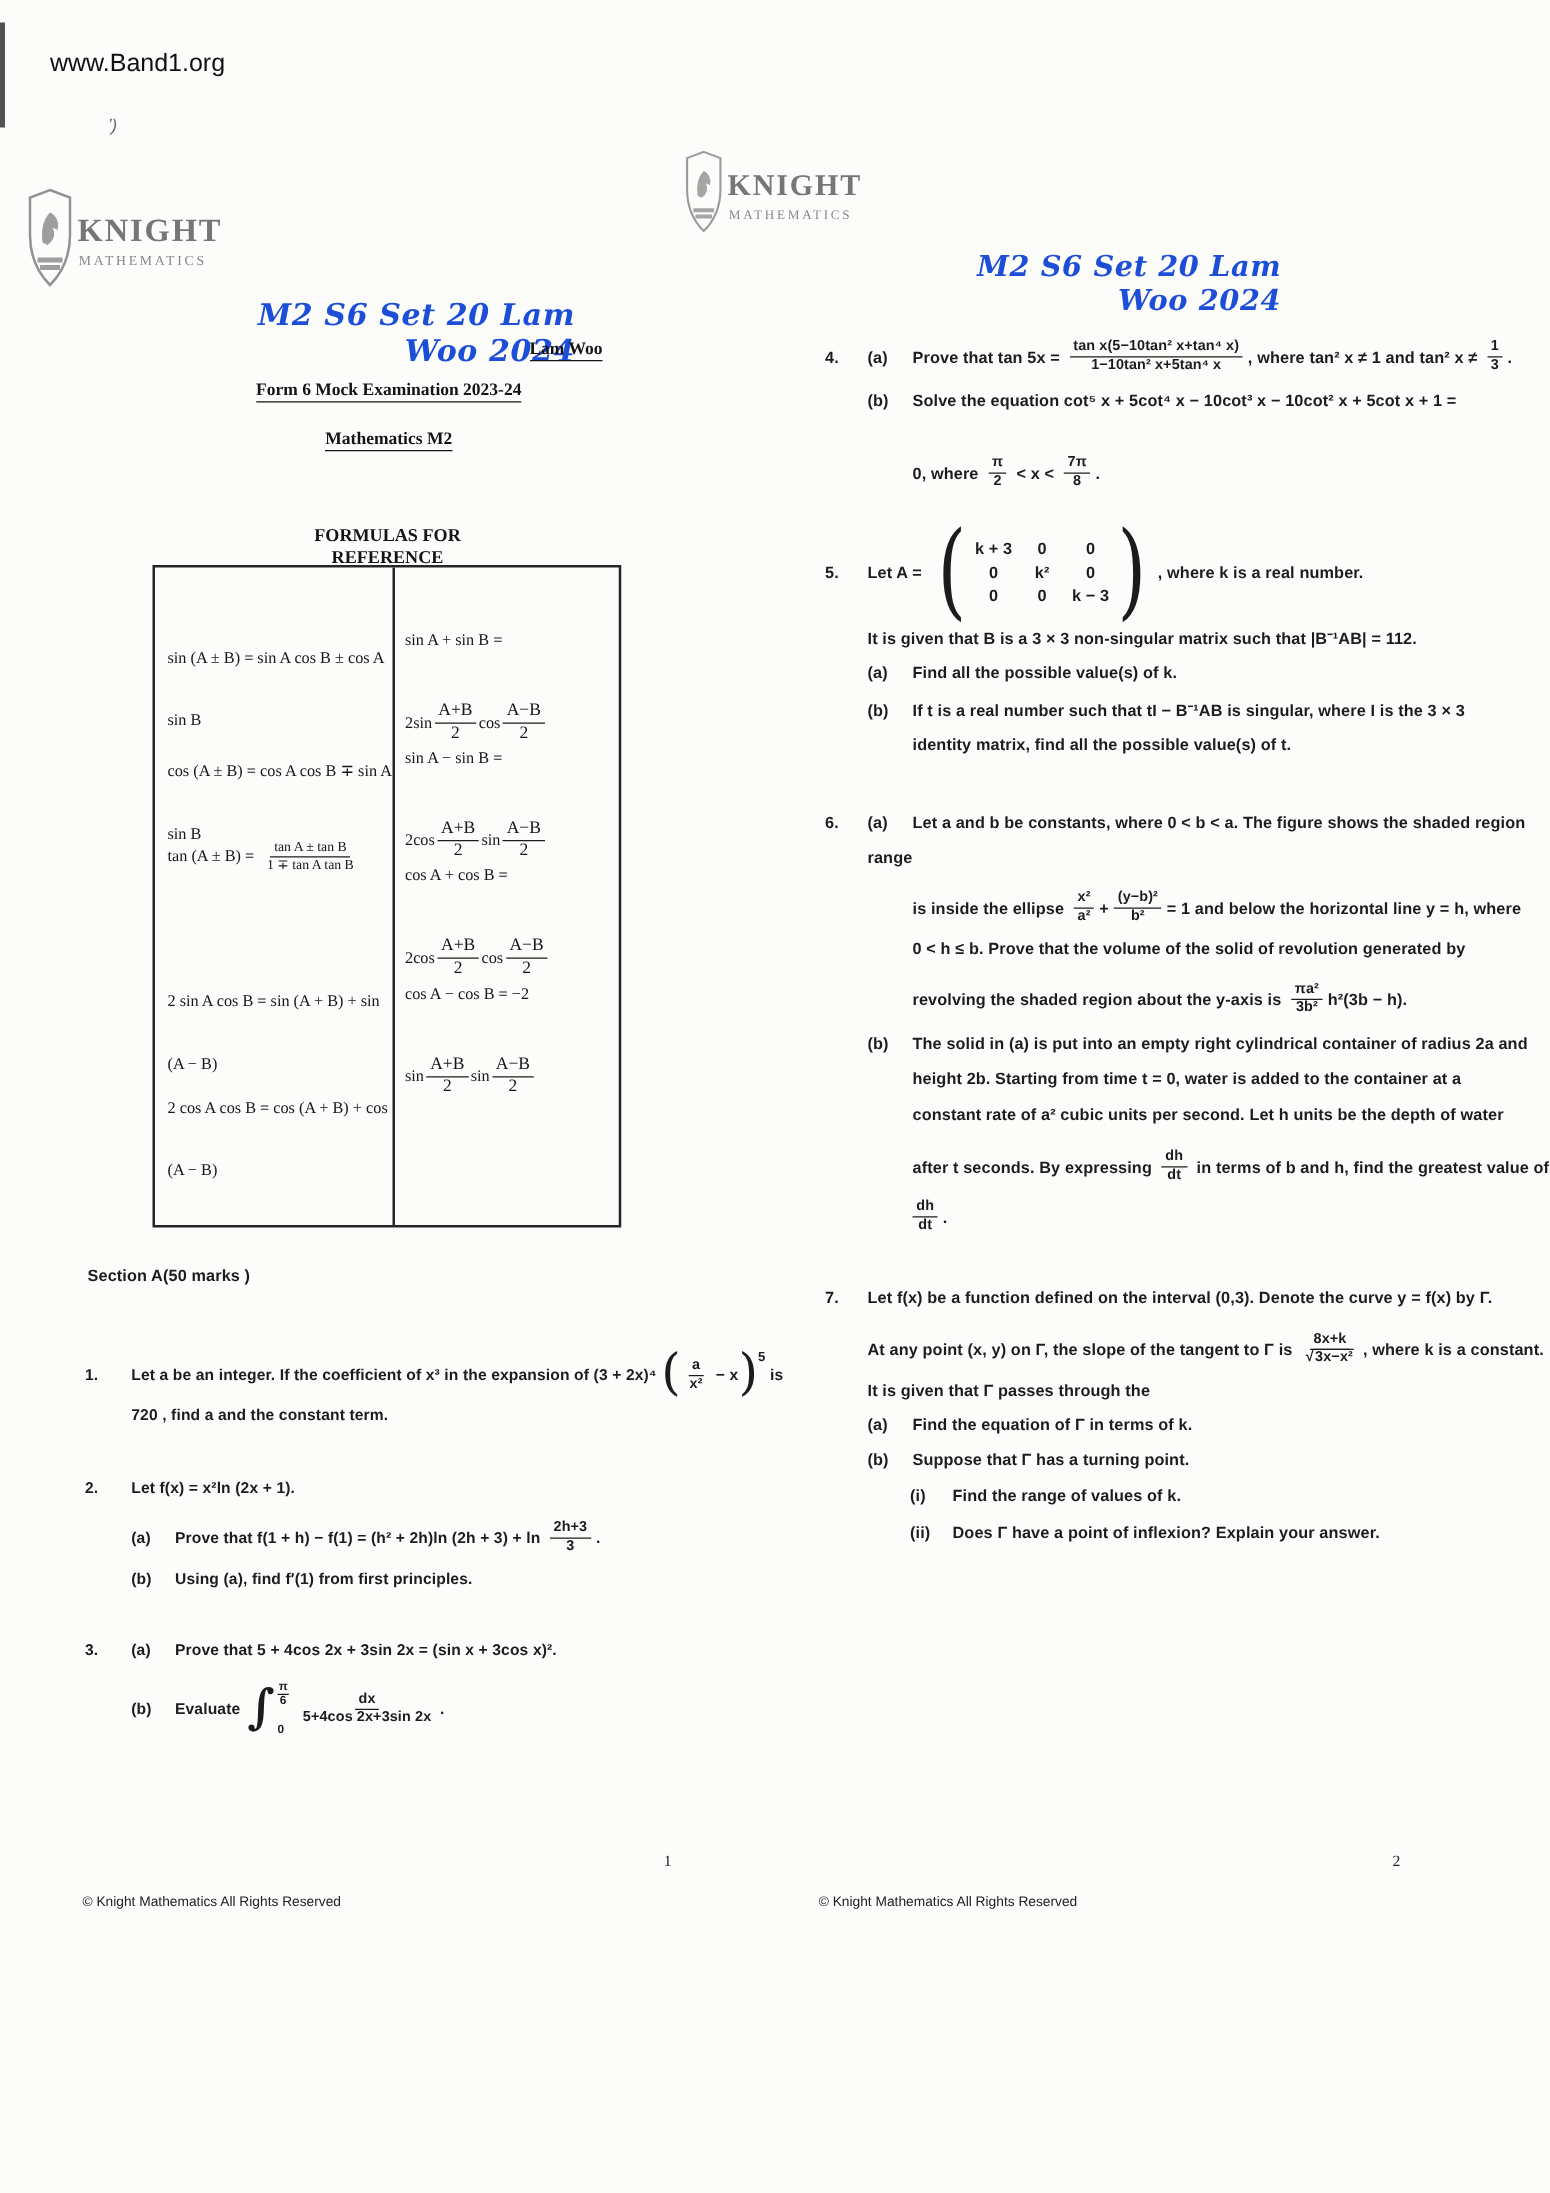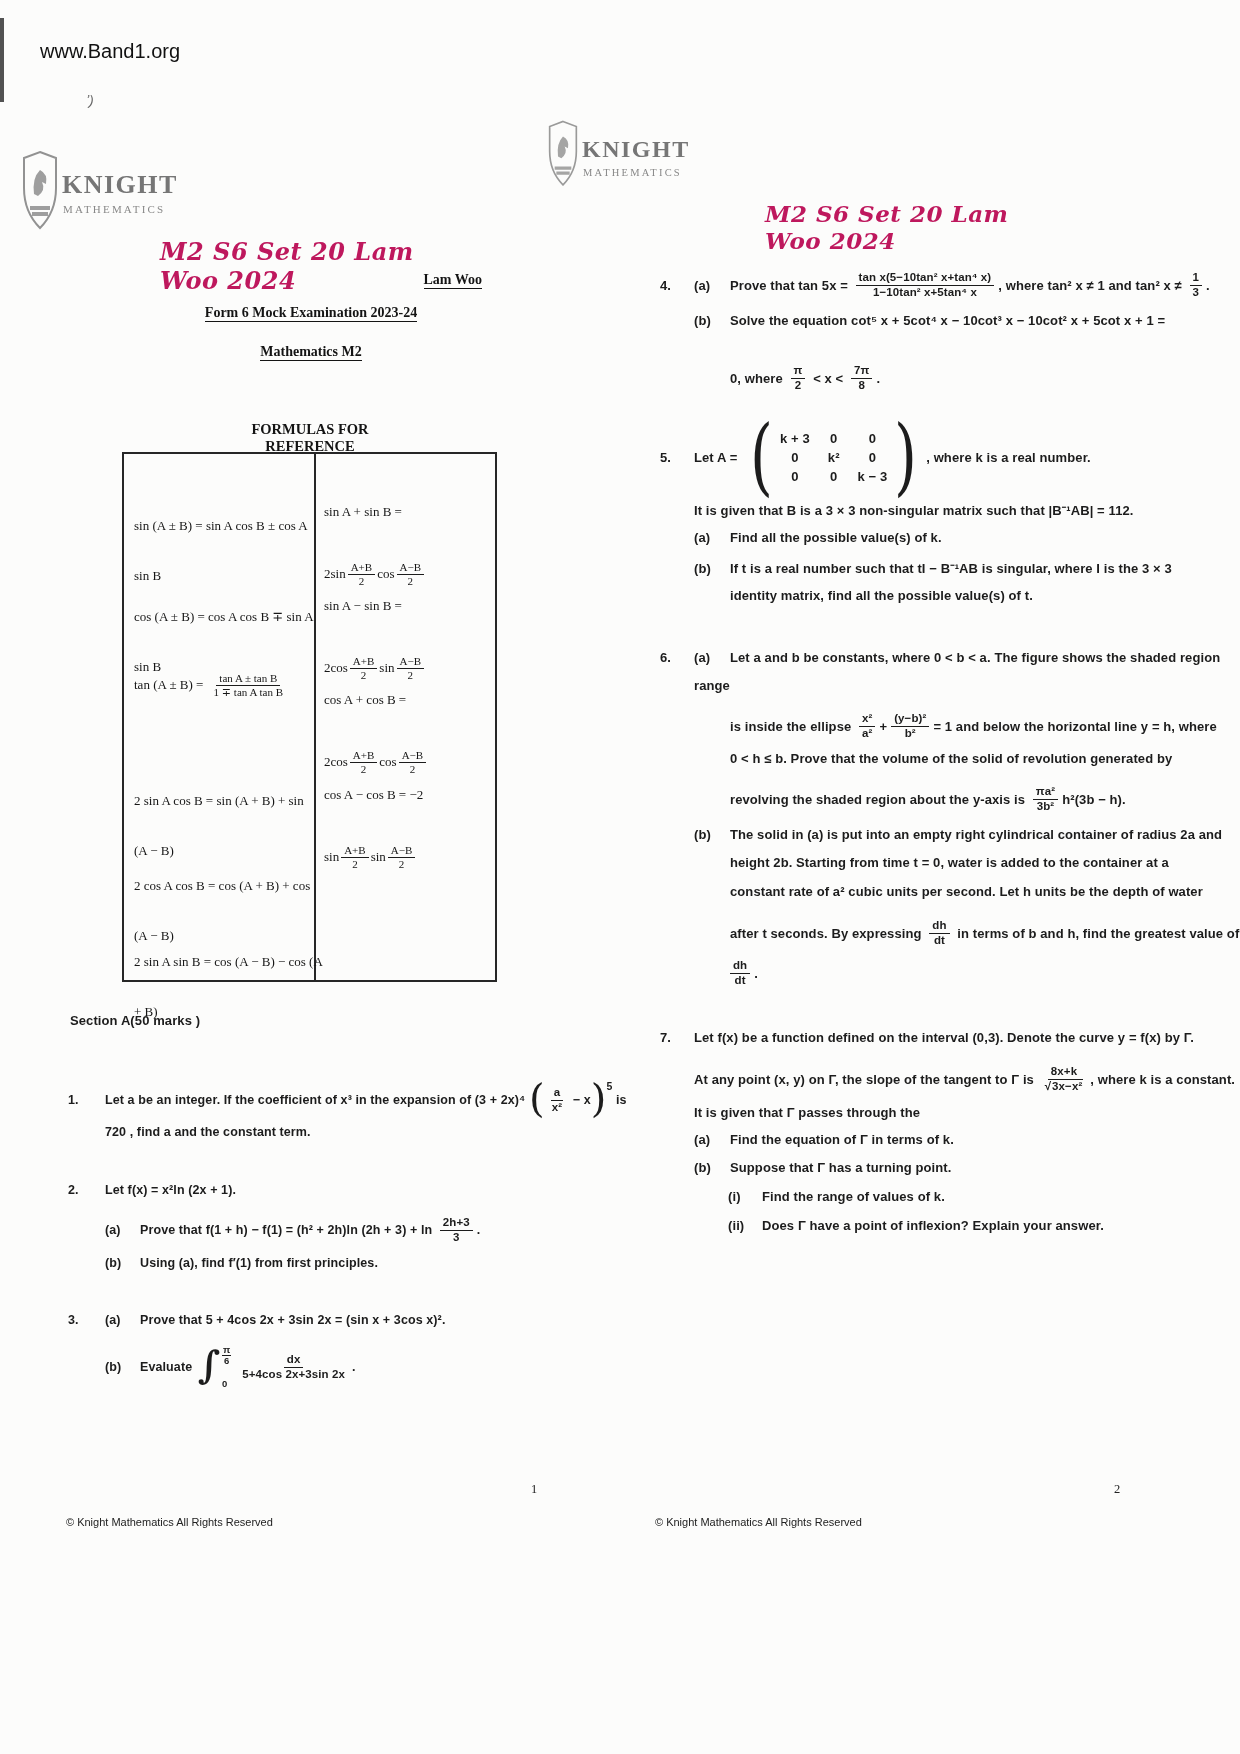--- a/index.html
+++ b/index.html
@@ -28,31 +28,31 @@
   .mfrac .fn{border-bottom:1px solid #1c1c1c;padding:0 1px;}
   
   .mat{display:inline-flex;align-items:center;margin:0 4px;flex:none;}
   .mparen{font-family:"DejaVu Serif",serif;font-size:84px;font-weight:normal;line-height:.8;transform:scaleX(.7);}
   .mgrid{display:grid;grid-template-columns:repeat(3,auto);column-gap:18px;row-gap:4px;text-align:center;font-size:13px;margin:0 2px;}
   
   .rad{border-top:1.2px solid #1c1c1c;padding:0 1px;}
   
   .chead{position:absolute;text-align:center;font-family:"Liberation Serif",serif;font-weight:bold;font-size:14px;color:#141414;}
   .chead .us{border-bottom:1.6px solid #141414;padding-bottom:1px;}
-  .script-title{position:absolute;font-family:"DejaVu Serif",serif;font-style:italic;font-weight:bold;font-size:24px;letter-spacing:.5px;text-align:left;color:#be185d;}
+  .script-title{position:absolute;font-family:"DejaVu Serif",serif;font-style:italic;font-weight:bold;font-size:24px;letter-spacing:.5px;text-align:right;color:#1d4ed8;}
   .logo-name{position:absolute;font-family:"Liberation Serif",serif;font-weight:bold;letter-spacing:1.5px;color:#5f5f5f;opacity:.85;}
   .logo-sub{position:absolute;font-family:"Liberation Serif",serif;letter-spacing:2.2px;color:#6b6b6b;opacity:.8;}
   .watermark{position:absolute;left:40px;top:40px;font-size:20px;color:#111;font-weight:normal;}
   
   .ftable{position:absolute;left:122px;top:452px;width:371px;height:526px;border:2px solid #262626;background:transparent;}
   .fdivider{position:absolute;left:190px;top:0;bottom:0;width:2px;background:#262626;}
   .fblk{position:absolute;font-family:"Liberation Serif",serif;font-size:13px;font-weight:normal;color:#161616;line-height:1.3;white-space:pre;}
   .fblk .wrap2{display:block;}
   .fline{display:flex;align-items:center;white-space:pre;margin-top:7px;font-family:"Liberation Serif",serif;}
-  .fline .frac{font-size:11px;margin:0 2px;}
+  .fline .frac{font-size:14px;margin:0 2px;}
   
   .pageno{position:absolute;font-family:"Liberation Serif",serif;font-size:12.5px;color:#222;}
   .copy{position:absolute;font-size:11px;color:#222;font-weight:normal;}
   
   .edge-mark{position:absolute;left:0;top:18px;width:4px;height:84px;background:#1a1a1a;opacity:.75;}
   .squiggle{position:absolute;left:86px;top:92px;font-size:14px;color:#444;transform:rotate(14deg);opacity:.8;}
 </style>
 </head>
 <body>
 
@@ -97,24 +97,20 @@
         <span class="frac" style="font-size:11px;"><span class="fn">tan A ± tan B</span><span class="fd">1 ∓ tan A tan B</span></span>
       </div>
       <div class="fblk" style="left:10px;top:305px;">
         <span class="wrap2">2 sin A cos B = sin (A + B) + sin</span>
         <span class="wrap2">(A − B)</span>
       </div>
       <div class="fblk" style="left:10px;top:390px;">
         <span class="wrap2">2 cos A cos B = cos (A + B) + cos</span>
         <span class="wrap2">(A − B)</span>
       </div>
-      <div class="fblk" style="left:10px;top:466px;">
-        <span class="wrap2">2 sin A sin B = cos (A − B) − cos (A</span>
-        <span class="wrap2">+ B)</span>
-      </div>
 
       <div class="fblk" style="left:200px;top:16px;">
         <span class="wrap2">sin A + sin B =</span>
         <span class="fline"><span>2sin</span><span class="frac"><span class="fn">A+B</span><span class="fd">2</span></span><span>cos</span><span class="frac"><span class="fn">A−B</span><span class="fd">2</span></span></span>
       </div>
       <div class="fblk" style="left:200px;top:110px;">
         <span class="wrap2">sin A − sin B =</span>
         <span class="fline"><span>2cos</span><span class="frac"><span class="fn">A+B</span><span class="fd">2</span></span><span>sin</span><span class="frac"><span class="fn">A−B</span><span class="fd">2</span></span></span>
       </div>
       <div class="fblk" style="left:200px;top:204px;">

